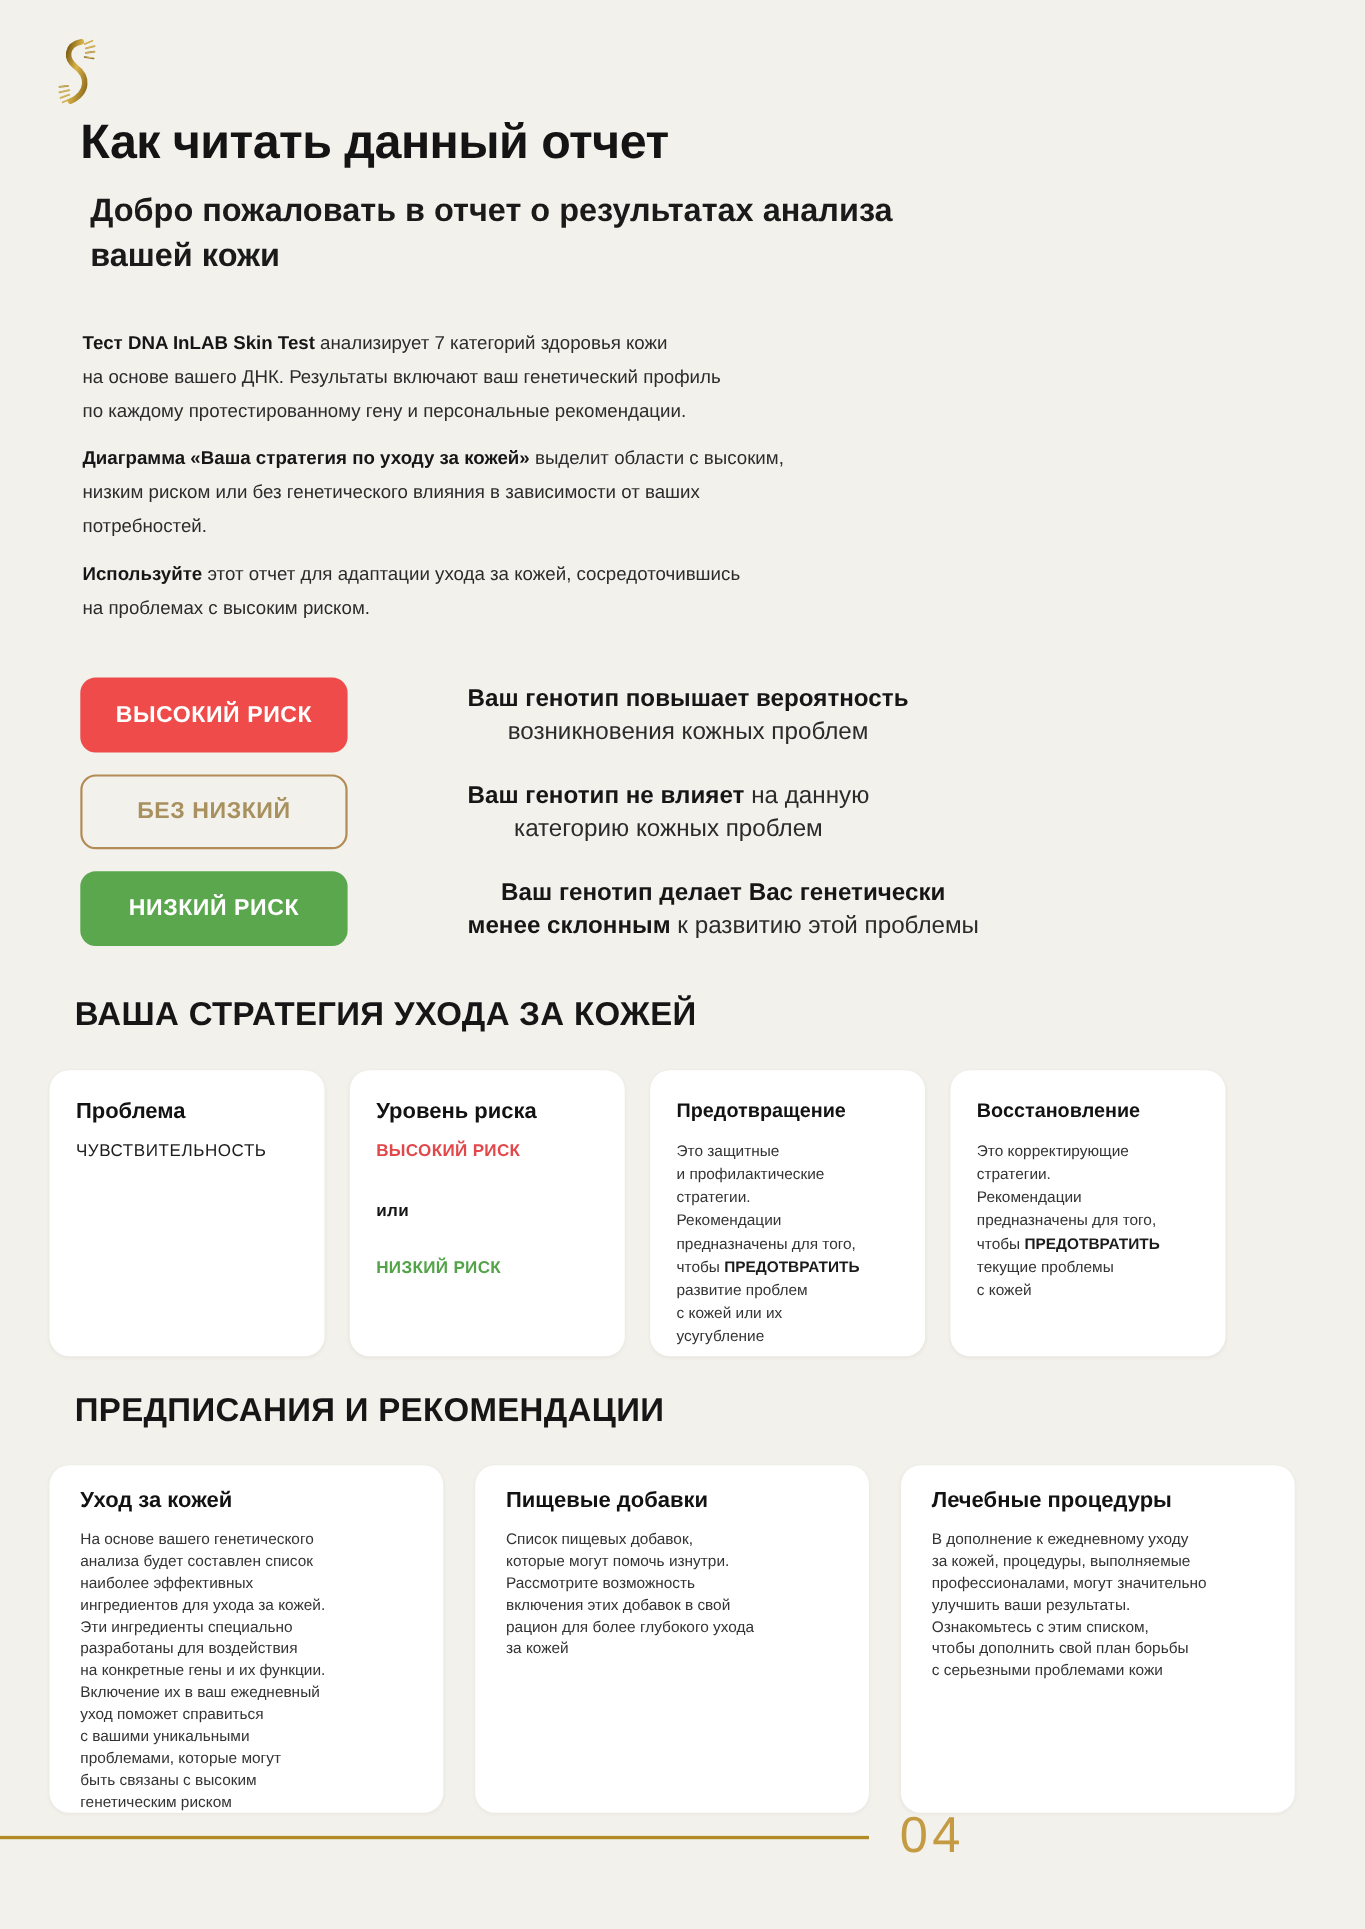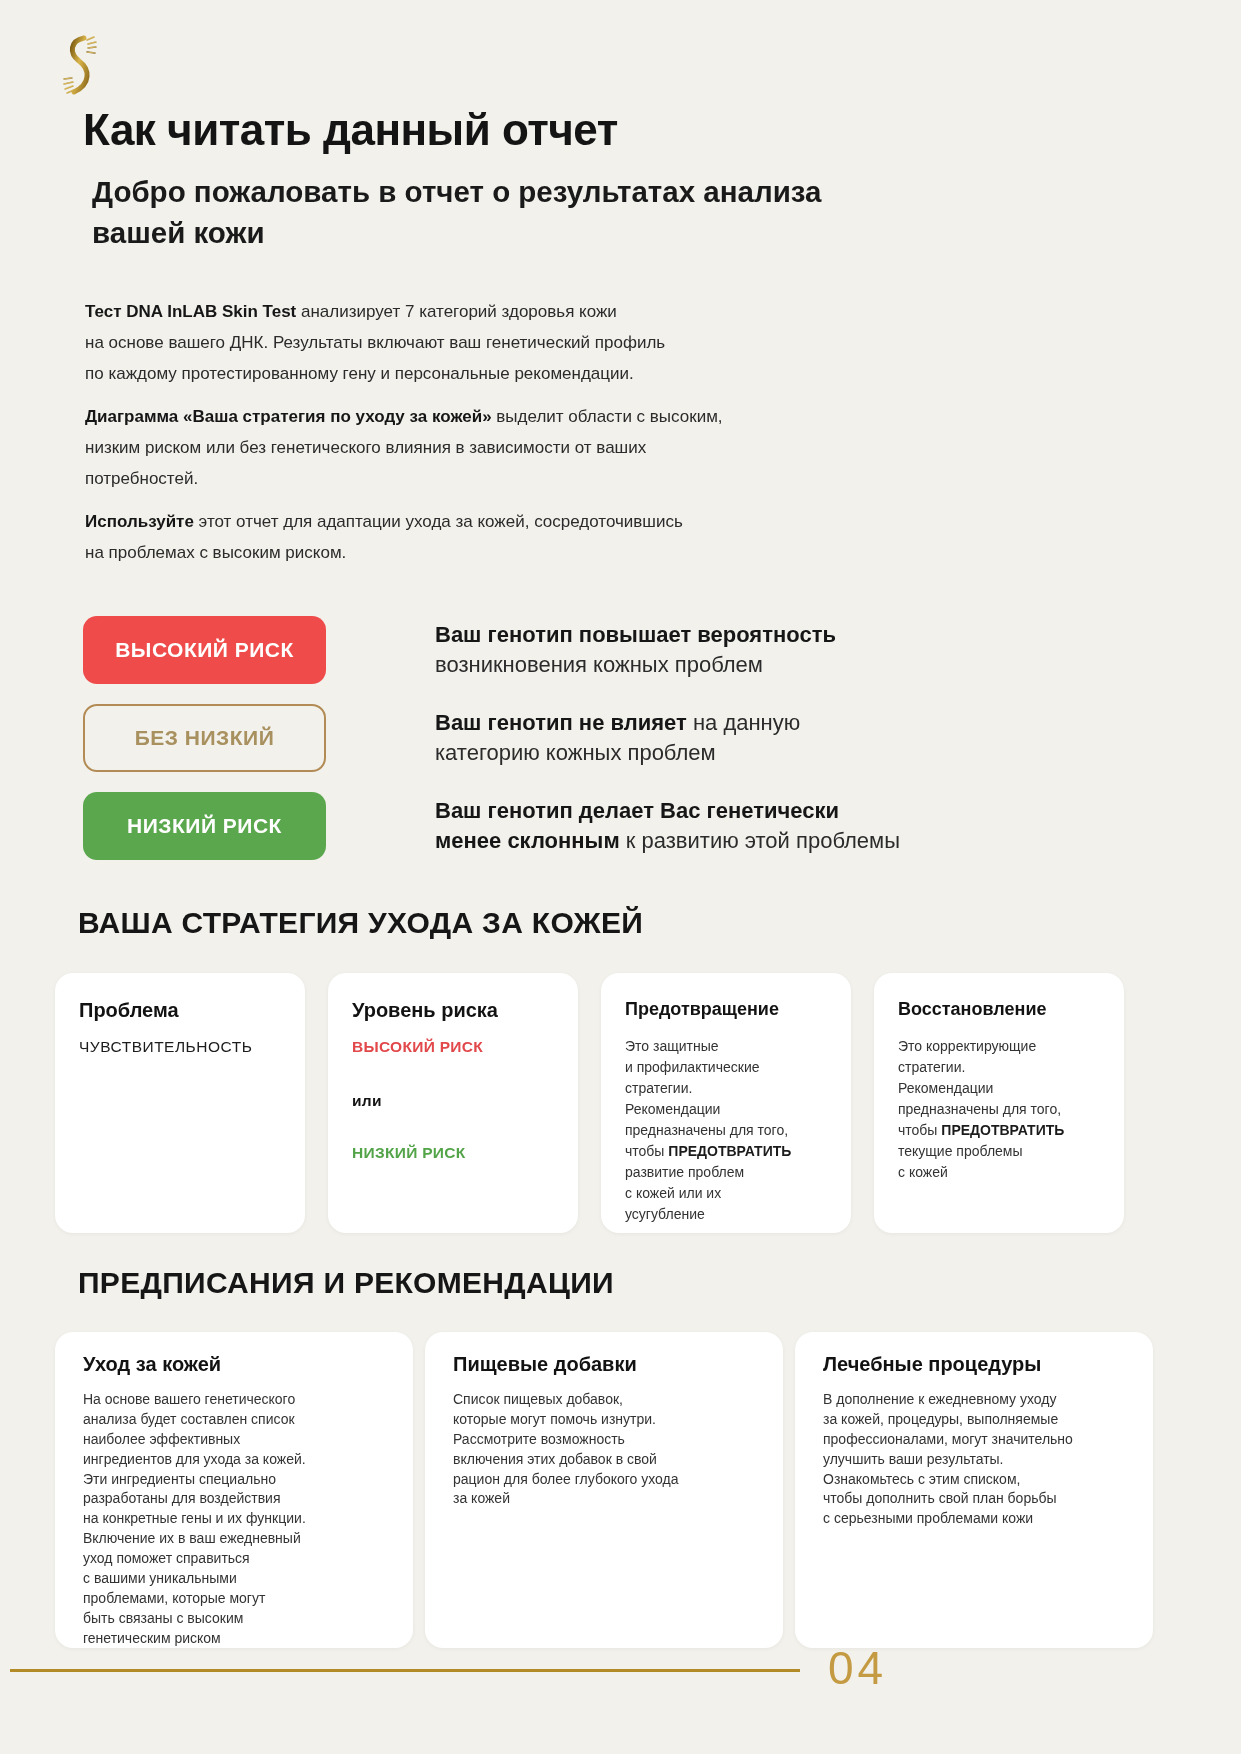--- a/index.html
+++ b/index.html
@@ -2,21 +2,21 @@
 <html lang="ru"><head>
 <meta charset="utf-8">
 <style>
   html,body{margin:0;padding:0;}
   body{
     width:1241px;height:1754px;position:relative;overflow:hidden;
     background:#F2F1EC;
     font-family:"Liberation Sans","DejaVu Sans",sans-serif;
     color:#222;
   }
-  .abs{position:absolute;margin-left:10px;}
+  .abs{position:absolute;}
 
   
   .logo{left:50px;top:34px;}
   .page-title{
     left:73px;top:106px;font-size:44px;font-weight:800;line-height:1.1;
     color:#141414;letter-spacing:-0.5px;
   }
   .page-subtitle{
     left:82px;top:172px;font-size:29.5px;font-weight:700;line-height:1.38;
     color:#1a1a1a;white-space:pre-line;
@@ -31,21 +31,21 @@
   .legend{left:73px;top:616px;display:flex;flex-direction:column;gap:20px;}
   .legend-row{display:flex;align-items:center;}
   .badge{
     width:243px;height:68px;border-radius:14px;flex:none;box-sizing:border-box;
     display:flex;align-items:center;justify-content:center;
     font-size:21px;font-weight:800;letter-spacing:0.5px;
   }
   .badge.high{background:#EF4B4A;color:#fff;}
   .badge.none{background:transparent;border:2.5px solid #B28B55;color:#A8905F;}
   .badge.low{background:#5BA74D;color:#fff;}
-  .legend-desc{margin-left:109px;font-size:22px;line-height:30px;color:#2b2b2b;white-space:pre-line;}
+  .legend-desc{margin-left:109px;font-size:22px;line-height:30px;color:#2b2b2b;white-space:pre-line;text-align:center;}
   .legend-desc b{color:#161616;font-weight:800;}
 
   
   .section-heading{
     font-size:30px;font-weight:700;color:#161616;letter-spacing:0.3px;line-height:1.15;
   }
   .heading-strategy{left:68px;top:906px;}
   .heading-prescriptions{left:68px;top:1266px;}
 
   
@@ -58,21 +58,21 @@
   .card-title{font-size:20px;font-weight:800;color:#121212;margin:0 0 16px 0;}
   .card-title.big{font-size:18px;}
   .problem-body{font-size:15.5px;letter-spacing:0.5px;font-weight:500;color:#1c1c1c;}
   .risk-item{font-size:15.5px;font-weight:700;letter-spacing:0.3px;}
   .risk-high{color:#E2484A;margin-bottom:36px;}
   .risk-or{color:#141414;margin-bottom:34px;}
   .risk-low{color:#53A449;}
   .card-body{font-size:14px;line-height:1.5;color:#333;white-space:pre-line;}
   .card-body b{font-weight:800;color:#1b1b1b;}
 
-  .cards-prescriptions{left:45px;top:1332px;display:flex;gap:12px;}
+  .cards-prescriptions{left:45px;top:1332px;display:flex;gap:29px;}
   .cards-prescriptions .card{width:358px;height:316px;padding:21px 28px;}
   .cards-prescriptions .card-title{margin-bottom:14px;}
   .cards-prescriptions .card-body{font-size:14px;line-height:1.42;}
 
   
   .footer-line{left:0;top:1669px;width:790px;height:3px;background:#B28A26;}
   .page-number{
     left:818px;top:1645px;font-size:46px;font-weight:200;color:#C49B43;
     letter-spacing:4px;line-height:1;
   }

